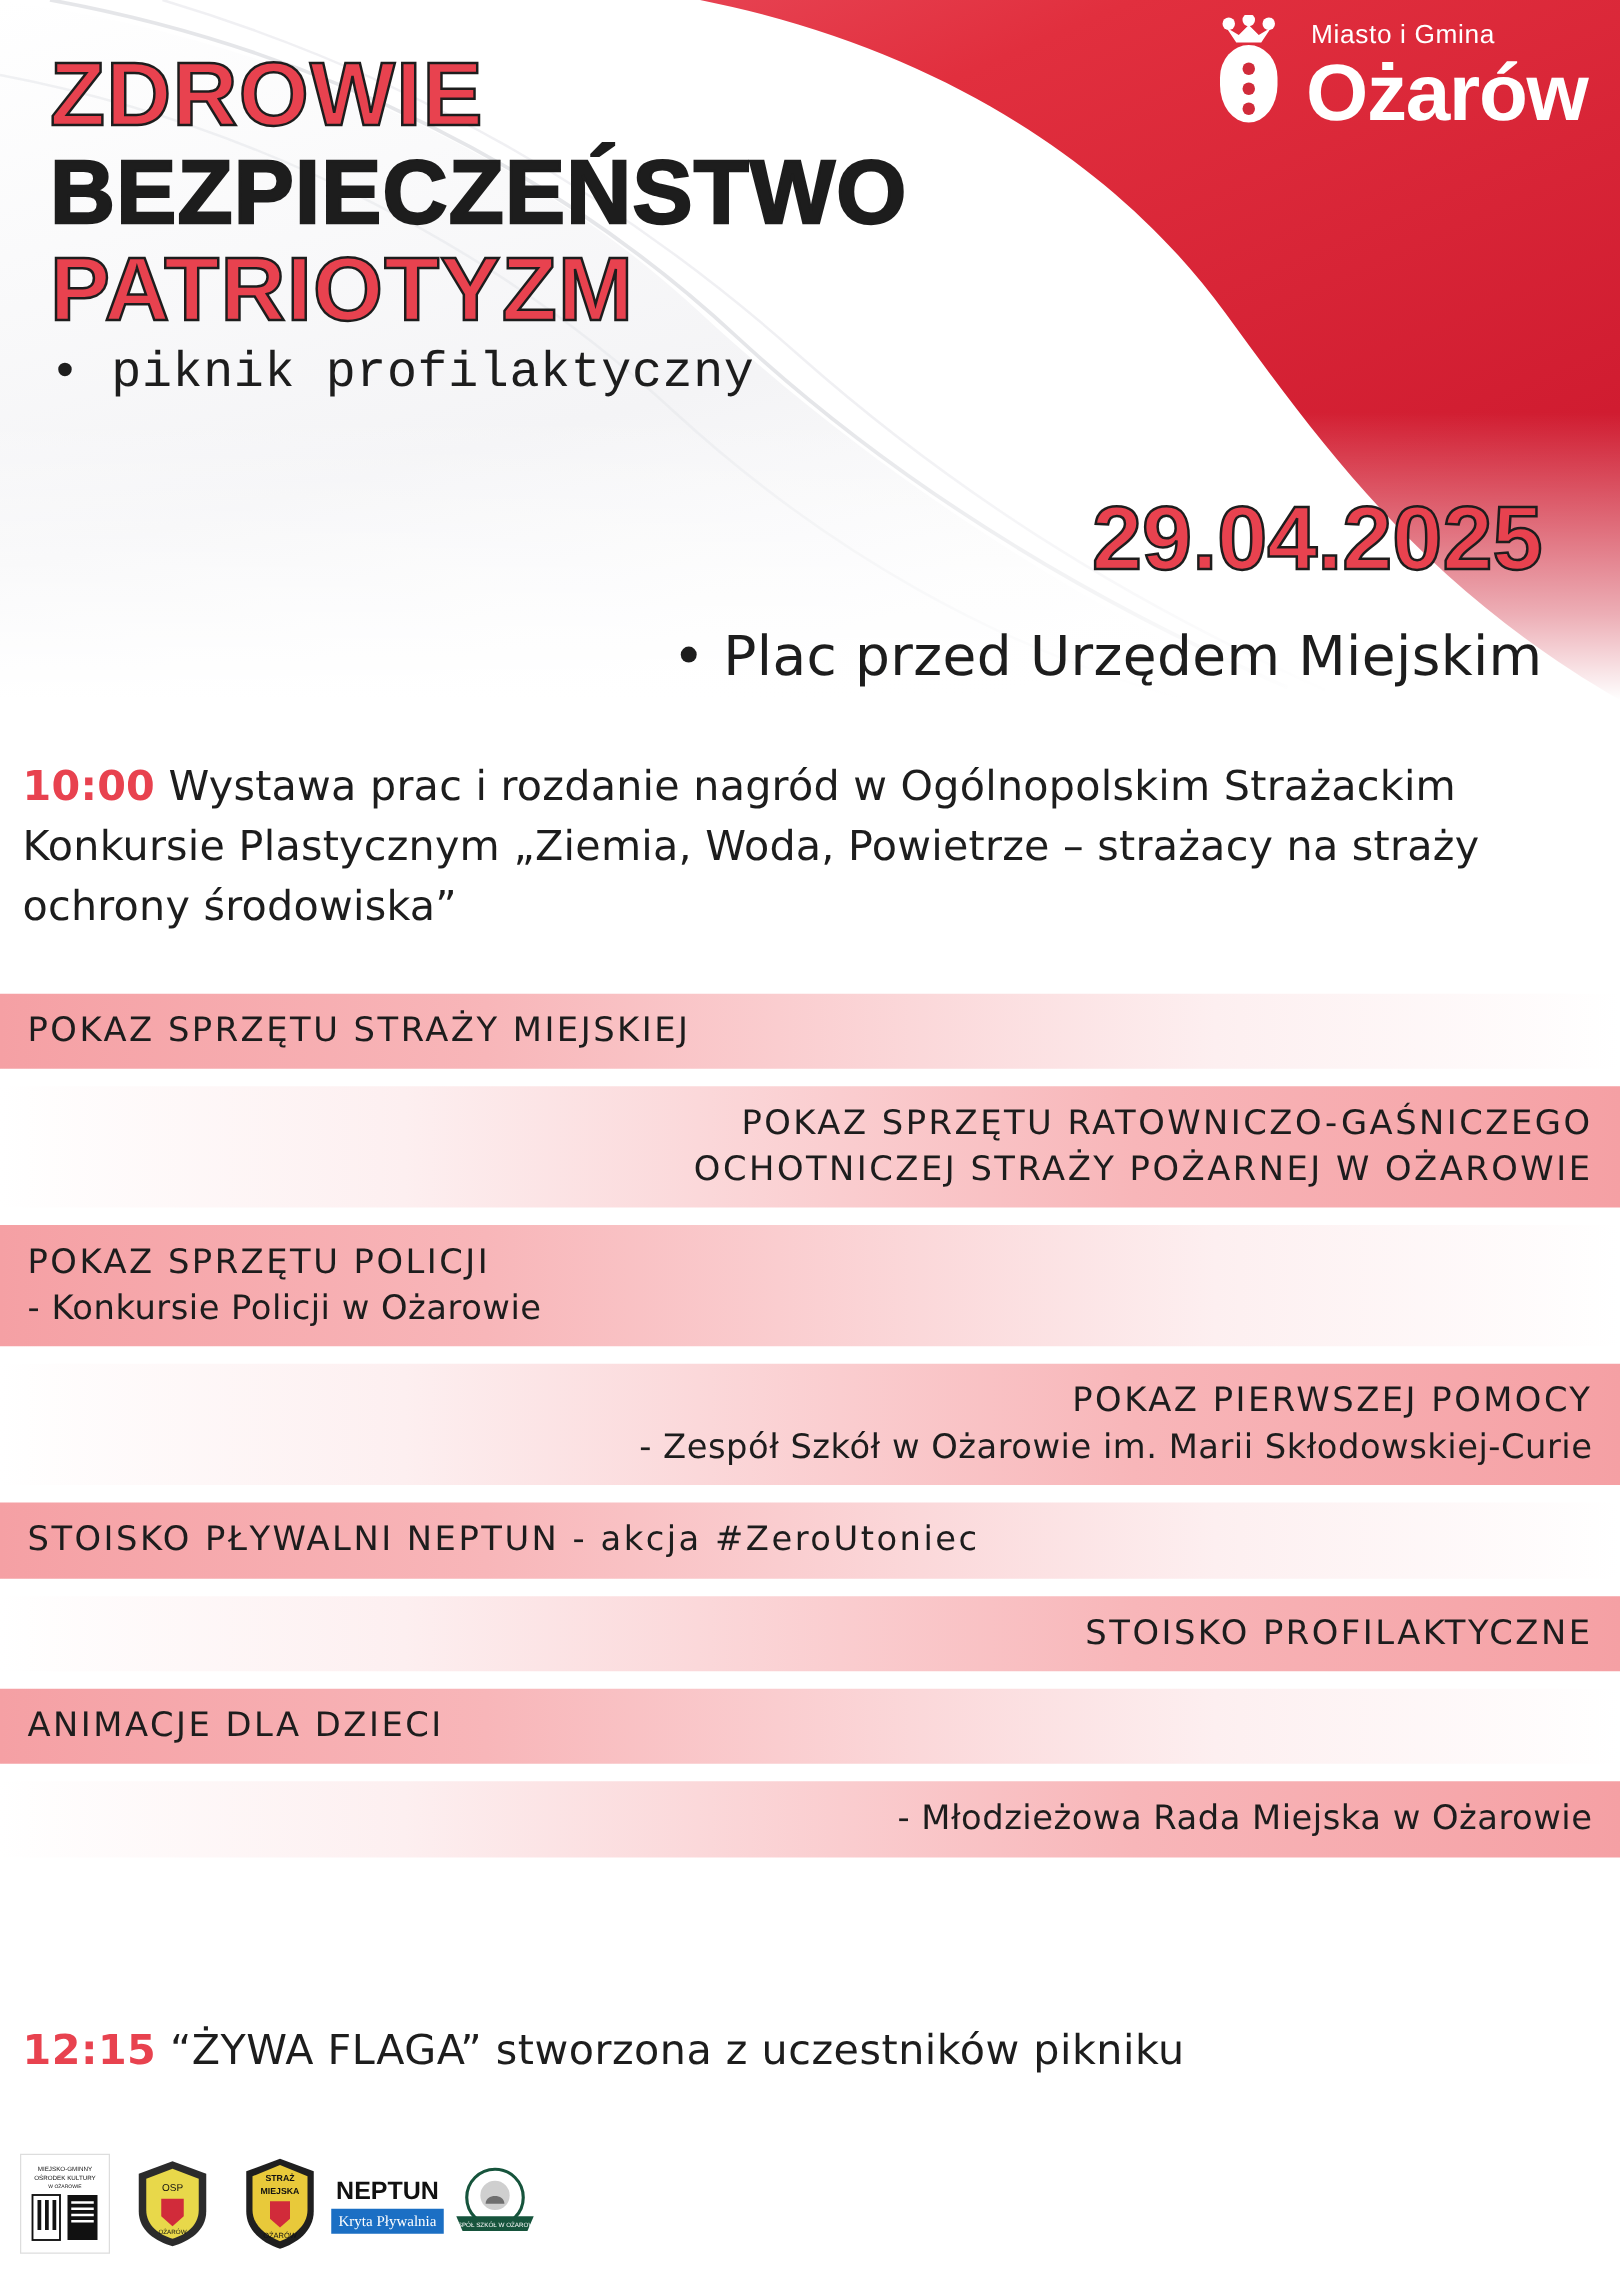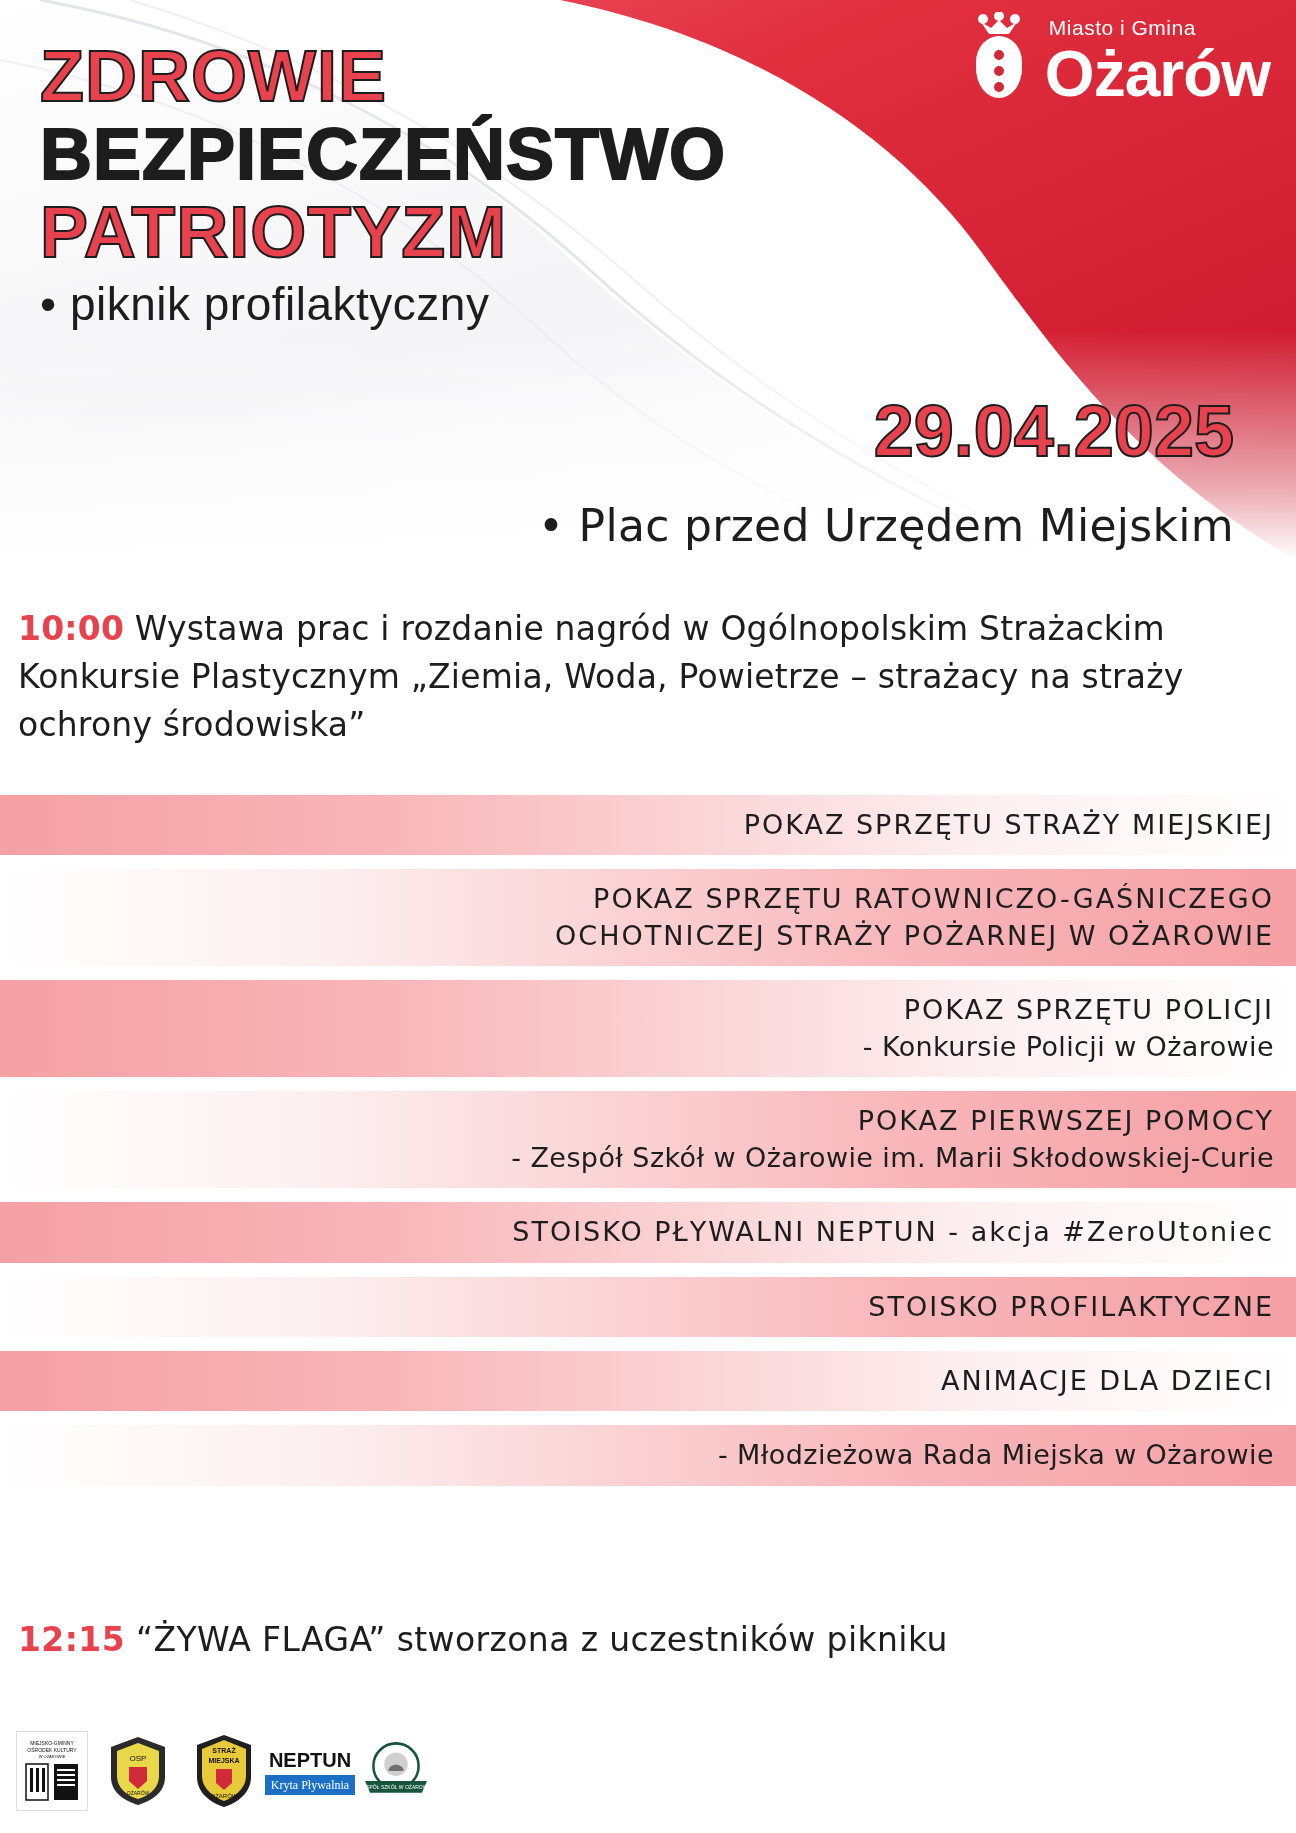--- a/index.html
+++ b/index.html
@@ -96,24 +96,24 @@
   .t-red {
     color: #e8424f;
     -webkit-text-stroke: 2px #1d1d1d;
     text-shadow: 0 0 0 #000;
   }
   .t-dark {
     color: #1d1d1d;
     -webkit-text-stroke: 2px #1d1d1d;
   }
   .subtitle {
-    font-size: 46px;
+    font-size: 40px;
     color: #1d1d1d;
     margin-top: 6px;
-    font-family: Liberation Sans, sans-serif;
+    font-family: Liberation Mono, monospace;
     letter-spacing: 0.5px;
   }
 
   .date {
     position: absolute;
     top: 390px;
     right: 62px;
     font-family: "Liberation Sans", sans-serif;
     font-weight: bold;
     font-size: 72px;
@@ -160,21 +160,21 @@
   .row {
     width: 1296px;
     padding: 12px 22px;
     margin-bottom: 14px;
     font-size: 27px;
     letter-spacing: 2px;
     color: #1d1d1d;
     line-height: 1.35;
   }
   .row.left {
-    text-align: right;
+    text-align: left;
     background: linear-gradient(to right, #f5a0a4 0%, #f8b6b9 30%, #fdeff0 75%, #ffffff 100%);
   }
   .row.right {
     text-align: right;
     background: linear-gradient(to left, #f5a0a4 0%, #f8b6b9 30%, #fdeff0 75%, #ffffff 100%);
   }
   .row .lower {
     letter-spacing: 0.4px;
   }
 
@@ -192,21 +192,21 @@
 
   
   .footer {
     position: absolute;
     bottom: 14px;
     left: 0;
     width: 1296px;
     height: 96px;
     z-index: 3;
     display: flex;
-    align-items: center;
+    align-items: flex-start;
   }
   .partner-logos {
     display: flex;
     align-items: center;
     gap: 14px;
     padding-left: 16px;
   }
   .plogo {
     width: 72px;
     height: 80px;

